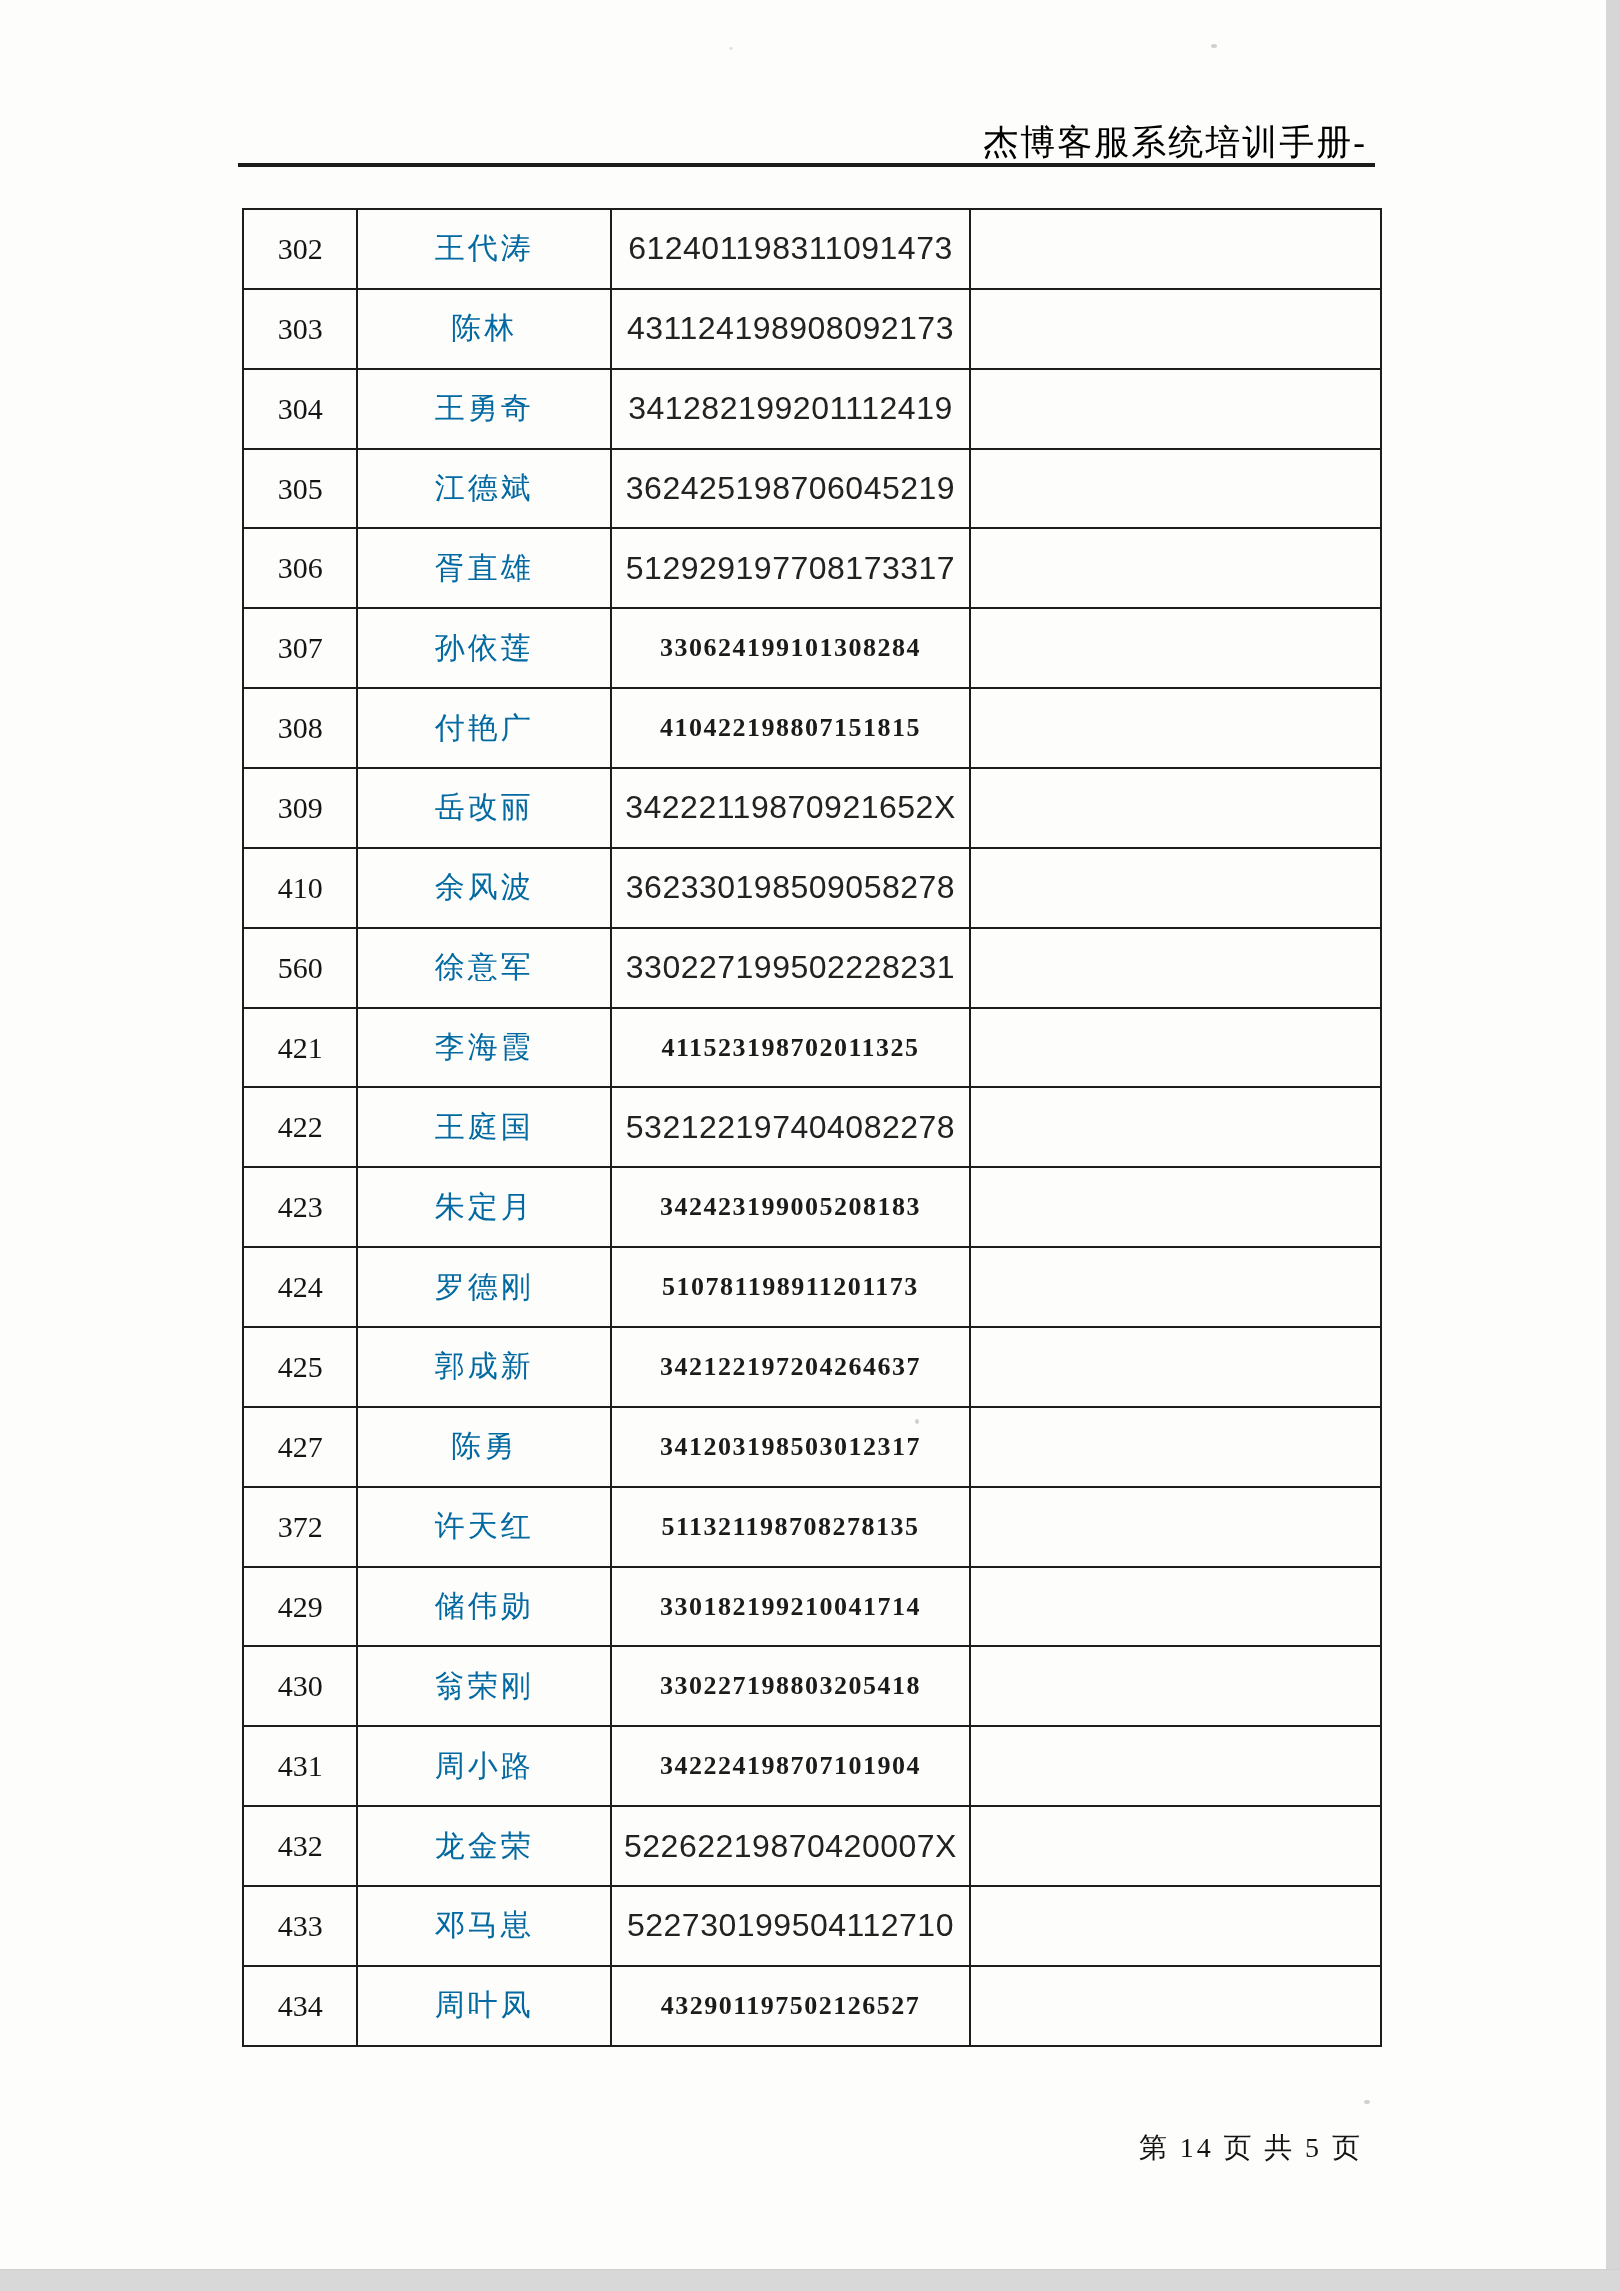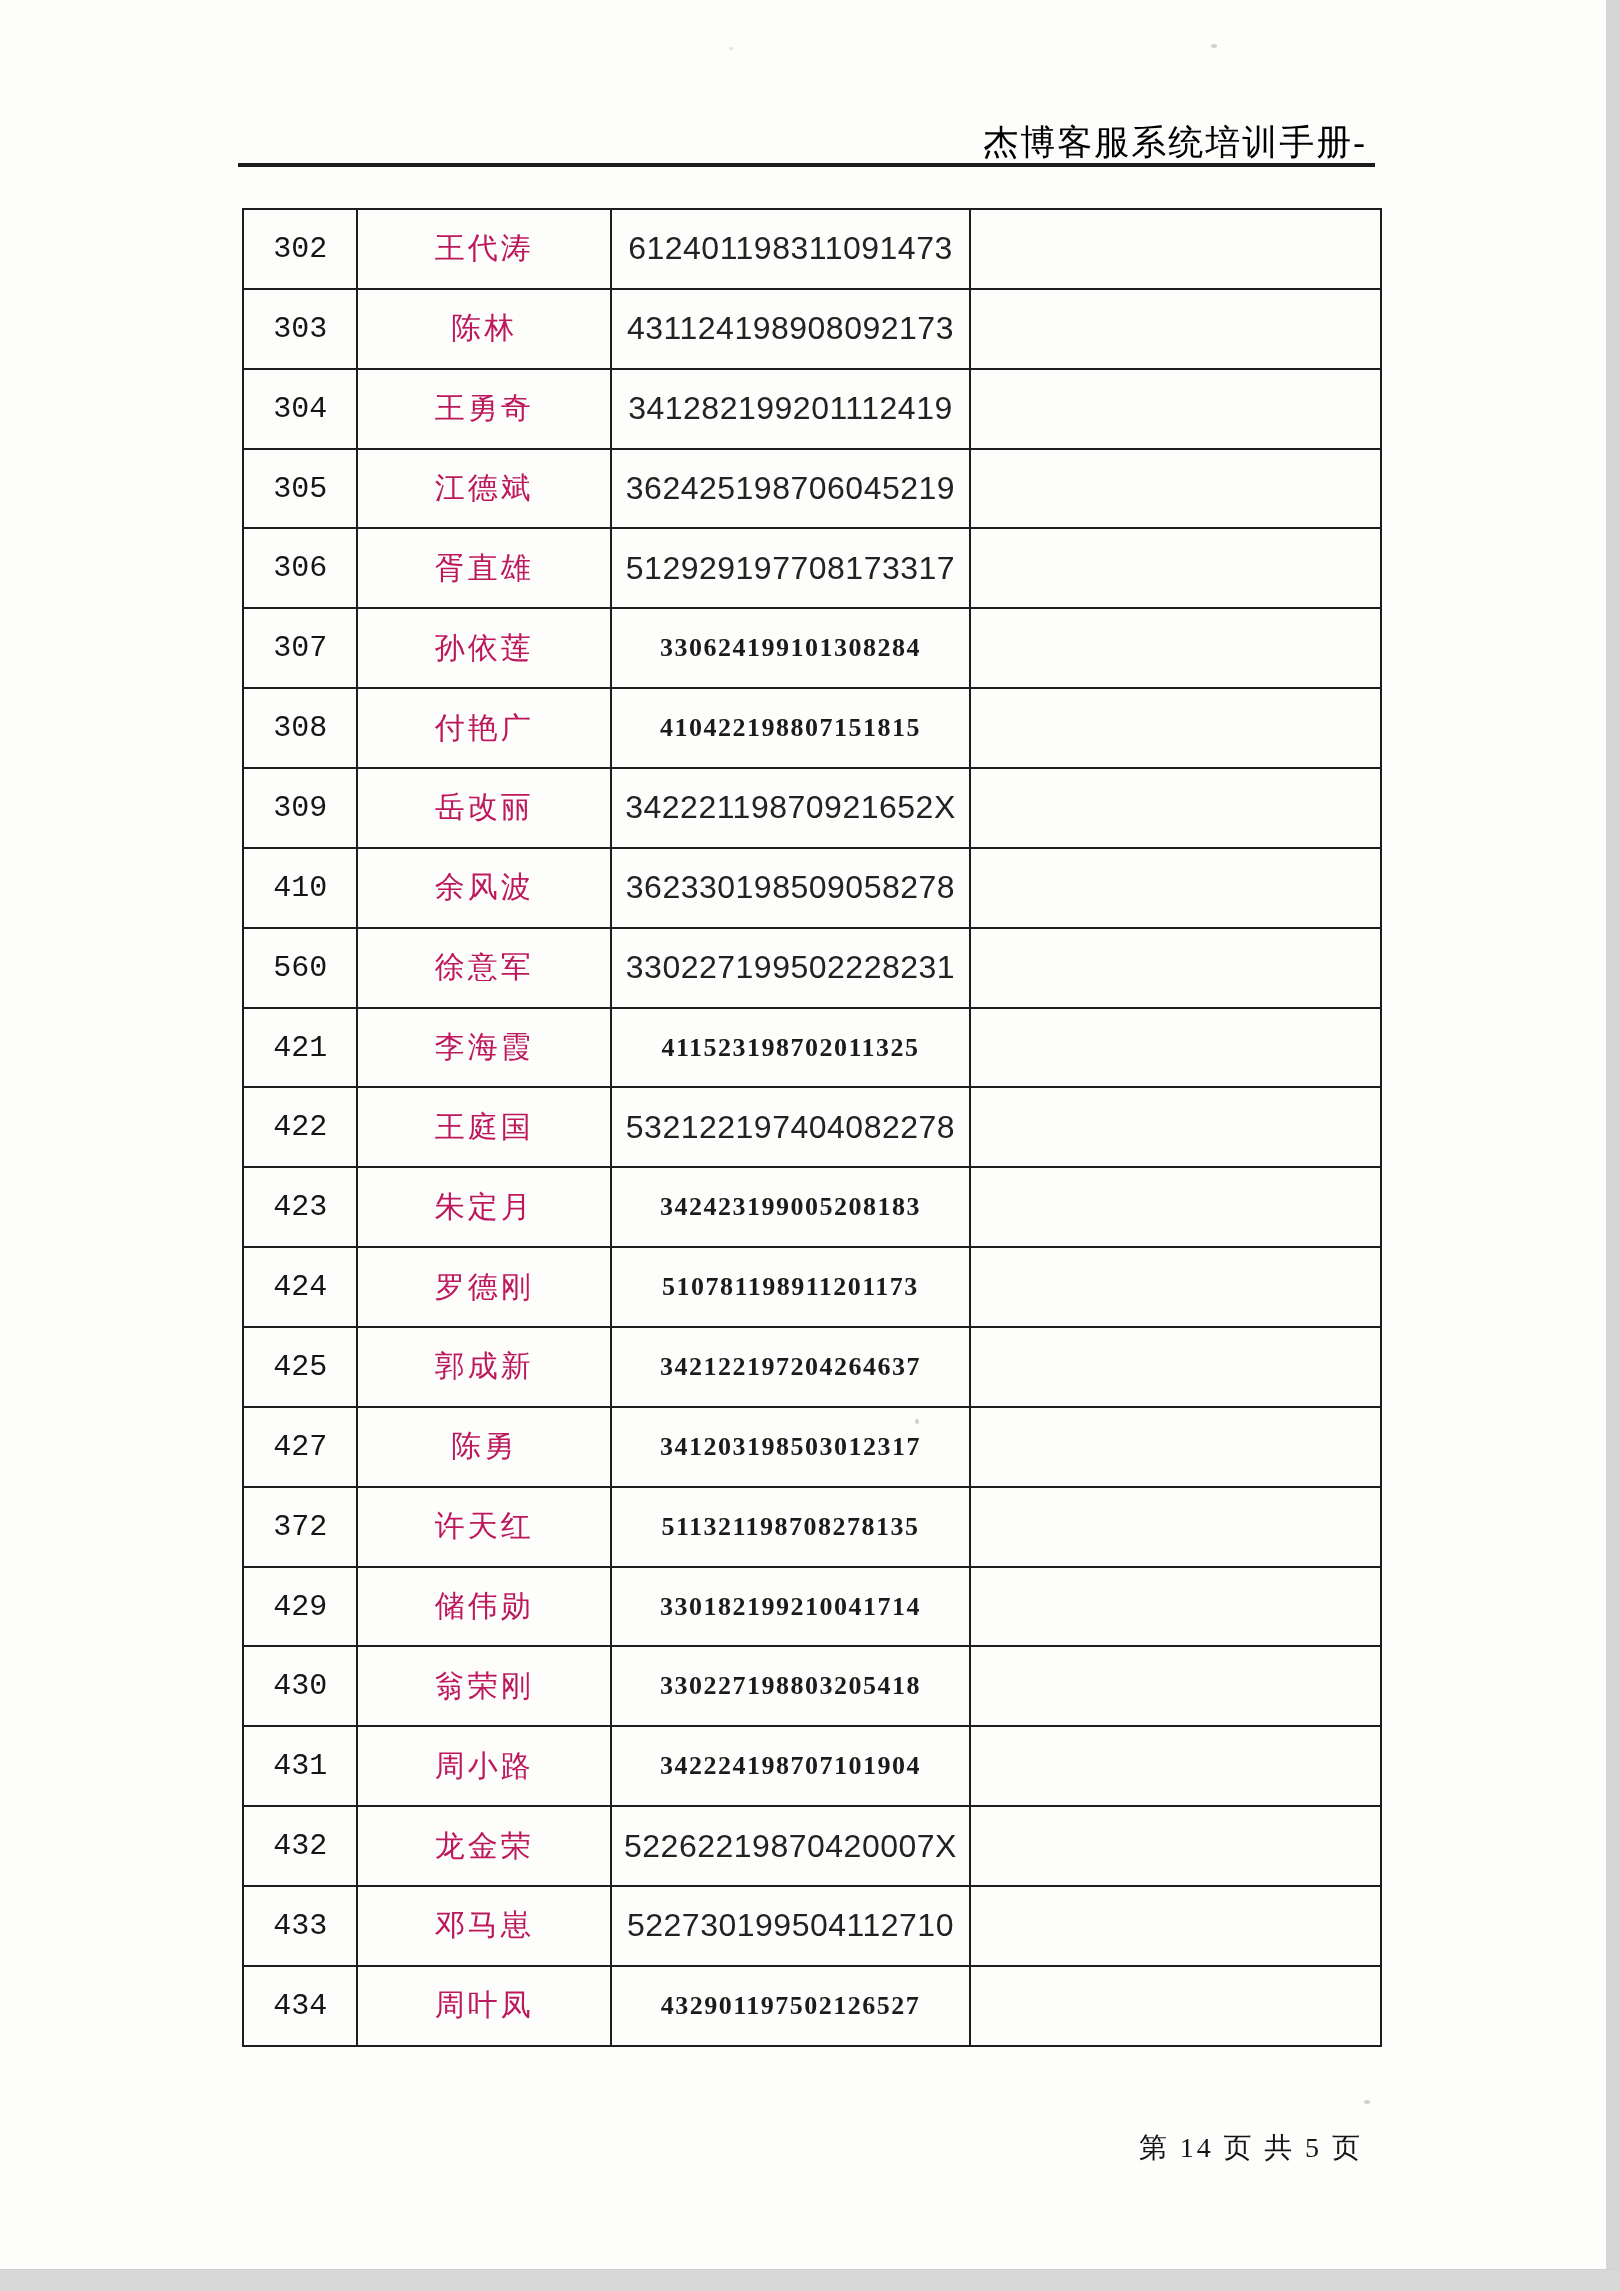--- a/index.html
+++ b/index.html
@@ -57,30 +57,30 @@
   }
   table.roster { border-width: 2.9px; }
   table.roster td {
     padding: 0;
     text-align: center;
     vertical-align: middle;
     overflow: hidden;
     white-space: nowrap;
   }
   td.no {
-    font-family: Liberation Mono, monospace;
+    font-family: Liberation Serif, serif;
     font-size: 30px;
     padding-right: 41px;
     color: #151515;
   }
   td.name {
     font-family: "Liberation Serif", serif;
     font-size: 30px;
     letter-spacing: 2.9px;
-    color: #be185d;
+    color: #0369a1;
   }
   td.id {
     font-family: "Liberation Sans", sans-serif;
     font-size: 32px;
     letter-spacing: 0.5px;
     color: #222;
   }
   td.id[data-font="serif"] {
     font-family: "Liberation Serif", serif;
     font-size: 26px;

